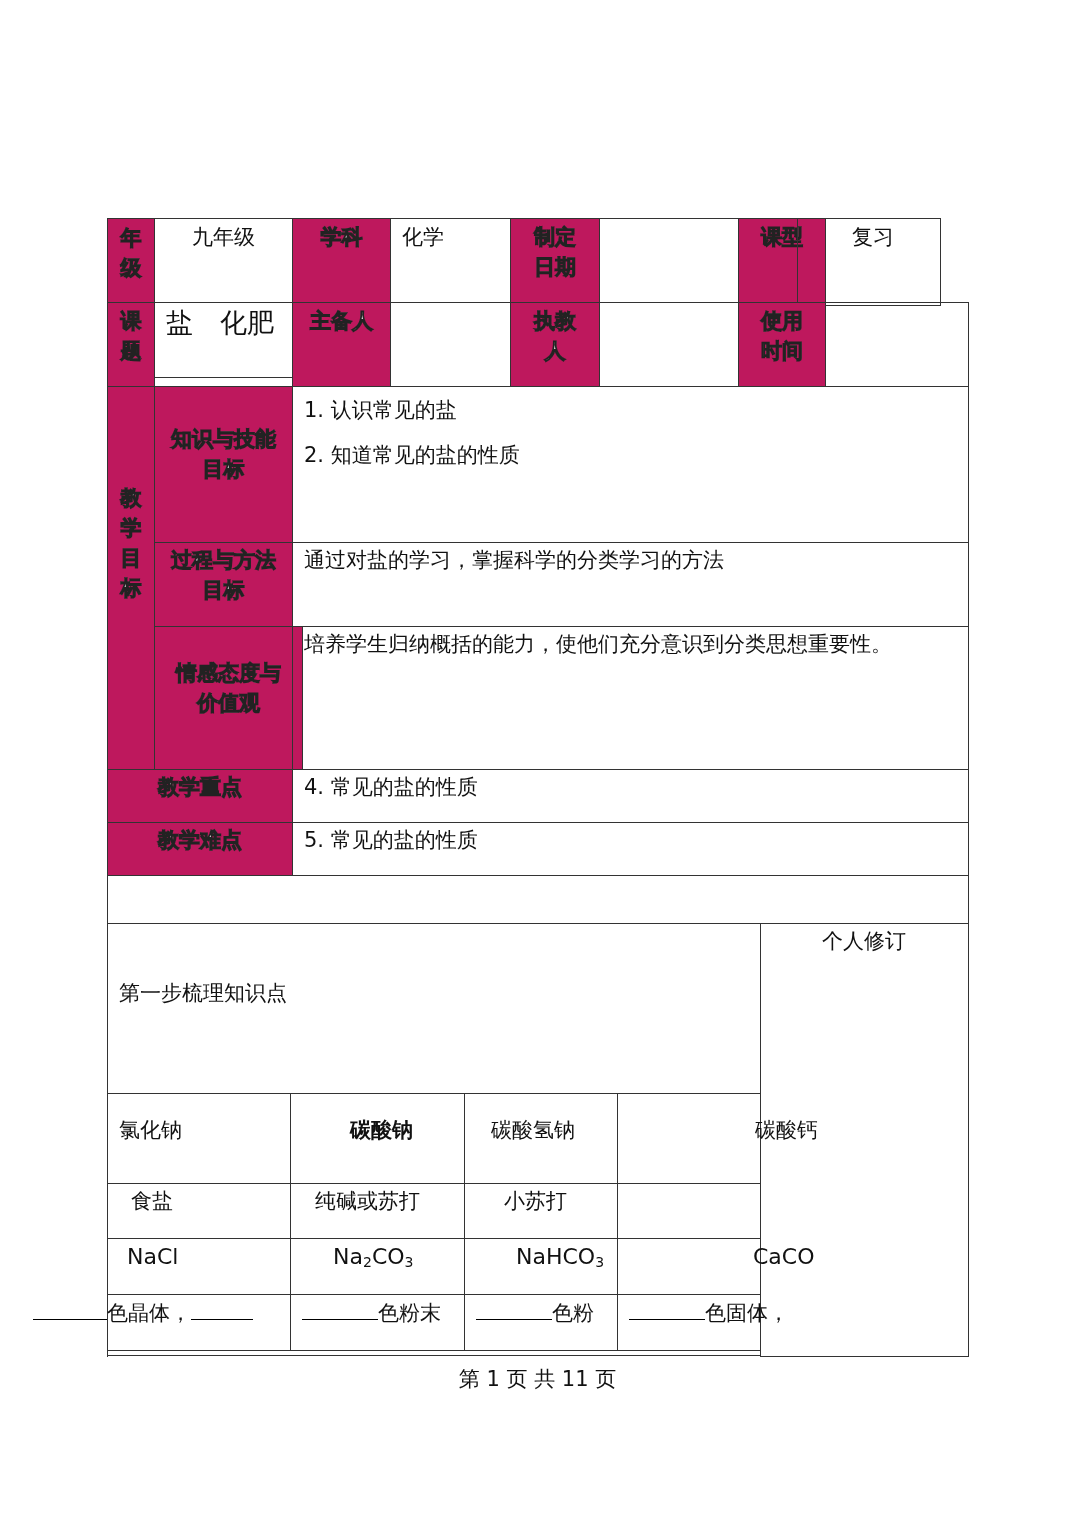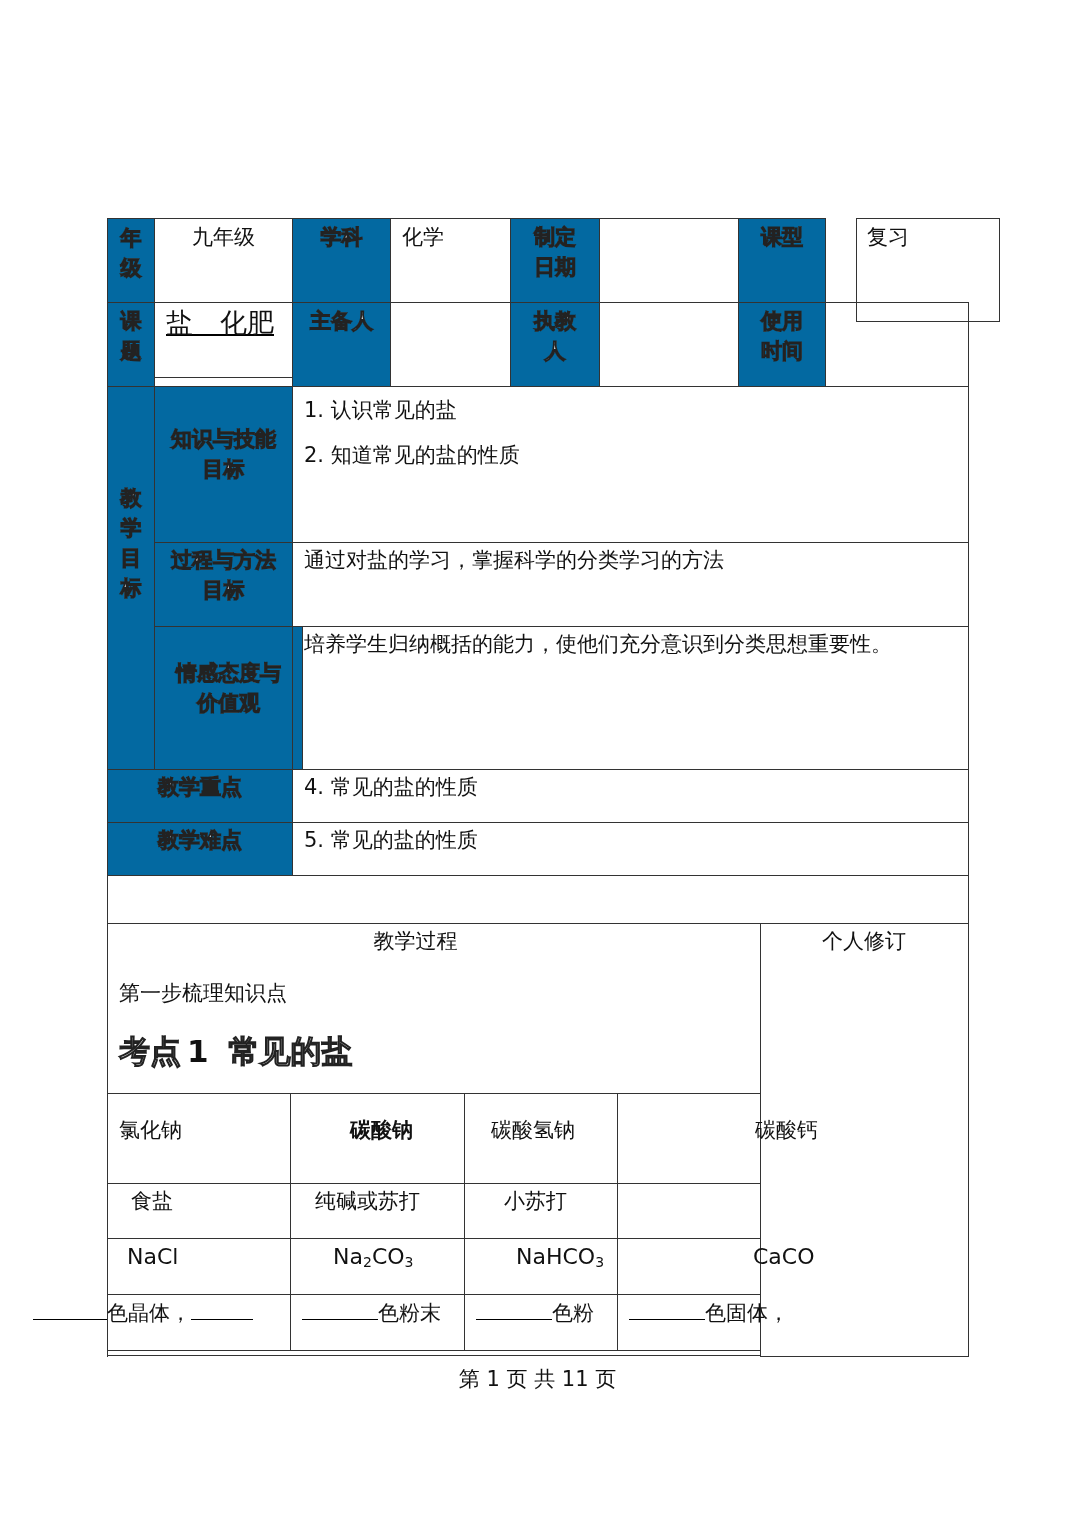--- a/index.html
+++ b/index.html
@@ -1,19 +1,19 @@
 <!DOCTYPE html>
 <html><head>
   <meta charset="utf-8">
   <style>
     html, body { margin:0; padding:0; background:#ffffff; }
     body { width:1075px; height:1518px; position:relative; overflow:hidden;
            font-family:"DejaVu Sans","Liberation Sans",sans-serif; color:#000; }
     .cell { position:absolute; box-sizing:border-box; border:1.5px solid #333; }
-    .gray { background:#0369a1; }
+    .gray { background:#be185d; }
     .lbl { font-size:21px; line-height:30px; text-align:center; color:#111;
            font-weight:bold; text-shadow:0 0 0 #000; letter-spacing:0; }
     .val { font-size:21px; line-height:30px; color:#111; }
     .t { position:absolute; white-space:nowrap; font-size:21px; line-height:30px; color:#111; }
     .outline { color:#fff; -webkit-text-stroke:1px #222; font-weight:bold; }
     .big { font-size:31px; line-height:40px; }
     .blank { display:inline-block; border-bottom:1.5px solid #000; height:20px; vertical-align:baseline; }
     sub { font-size:14px; vertical-align:-3px; line-height:0; }
     .hline { position:absolute; height:0; border-top:1.5px solid #333; }
     .vline { position:absolute; width:0; border-left:1.5px solid #333; }
@@ -35,28 +35,28 @@
 </div>
 <div class="cell gray" style="left:510px;top:218px;width:90px;height:85px;">
   <div class="lbl outline" style="width:44px;margin:3px auto 0;white-space:normal;">制定日期</div>
 </div>
 <div class="cell" style="left:599px;top:218px;width:140px;height:85px;">
   <div class="val"></div>
 </div>
 <div class="cell gray" style="left:738px;top:218px;width:88px;height:85px;">
   <div class="lbl outline" style="margin-top:3px;">课型</div>
 </div>
-<div class="cell" style="left:856px;top:218px;width:144px;height:104px;">
+<div class="cell" style="left:797px;top:218px;width:144px;height:88px;padding-left:44px;">
   <div class="val" style="margin:3px 0 0 10px;">复习</div>
 </div>
 
 <div class="cell gray" style="left:107px;top:302px;width:48px;height:85px;">
   <div class="lbl outline" style="width:22px;margin:3px auto 0;white-space:normal;">课题</div>
 </div>
-<div class="cell" style="left:154px;top:302px;width:139px;height:76px;text-decoration:underline;">
+<div class="cell" style="left:154px;top:302px;width:139px;height:76px;">
   <div class="val" style="font-size:27px;line-height:36px;margin:2px 0 0 11px;white-space:pre;">盐　化肥</div>
 </div>
 <div class="cell gray" style="left:292px;top:302px;width:99px;height:85px;">
   <div class="lbl outline" style="margin-top:3px;">主备人</div>
 </div>
 <div class="cell" style="left:390px;top:302px;width:121px;height:85px;">
   <div class="val"></div>
 </div>
 <div class="cell gray" style="left:510px;top:302px;width:90px;height:85px;">
   <div class="lbl outline" style="width:44px;margin:3px auto 0;white-space:normal;">执教人</div>
@@ -107,25 +107,21 @@
 <div class="cell gray" style="left:107px;top:822px;width:186px;height:54px;">
   <div class="lbl outline" style="margin-top:2px;">教学难点</div>
 </div>
 <div class="cell" style="left:292px;top:822px;width:677px;height:54px;">
   <div class="t" style="left:11px;top:2px;">5. 常见的盐的性质</div>
 </div>
 
 <div class="cell" style="left:107px;top:875px;width:862px;height:49px;"></div>
 
 <div class="cell" style="left:107px;top:923px;width:654px;height:434px;border-bottom:none;">
-  <div class="t" style="left:0;width:615px;text-align:center;top:2px;">教学过程</div>
   <div class="t" style="left:11px;top:54px;">第一步梳理知识点</div>
-  <div class="t big" style="left:11px;top:107px;">
-    <span class="outline">考点</span><span style="font-weight:bold;margin:0 6px;">1</span><span class="outline" style="margin-left:14px;">常见的盐</span>
-  </div>
 </div>
 <div class="cell" style="left:760px;top:923px;width:209px;height:434px;">
   <div class="t" style="left:0;width:206px;text-align:center;top:2px;">个人修订</div>
 </div>
 
 <div class="hline" style="left:107px;top:1093px;width:654px;"></div>
 <div class="hline" style="left:107px;top:1183px;width:654px;"></div>
 <div class="hline" style="left:107px;top:1238px;width:654px;"></div>
 <div class="hline" style="left:107px;top:1294px;width:654px;"></div>
 <div class="hline" style="left:107px;top:1350px;width:654px;"></div>

